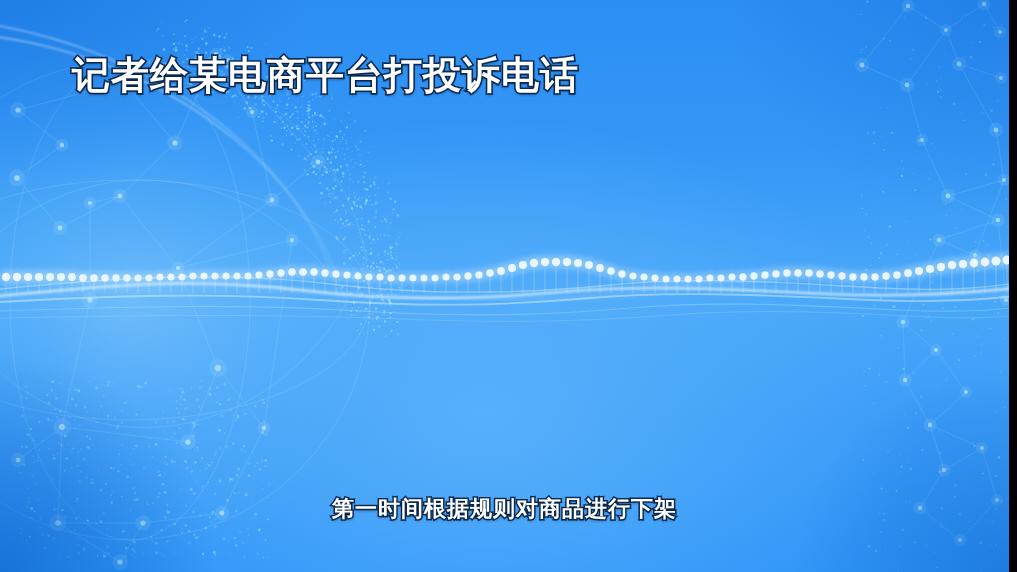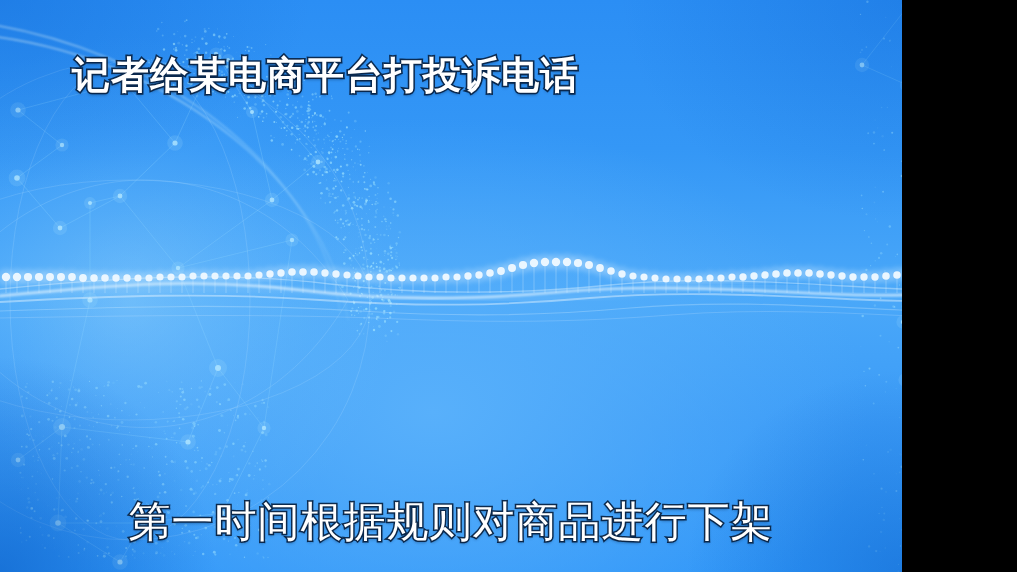--- a/index.html
+++ b/index.html
@@ -7,21 +7,21 @@
     margin: 0;
     padding: 0;
     background: #000;
   }
   body {
     font-family: "Liberation Sans", sans-serif;
   }
 
   #stage {
     position: relative;
-    width: 902px;
+    width: 1009px;
     height: 572px;
     overflow: hidden;
     background: #2b90f5;
   }
 
   
   .bg-base {
     position: absolute;
     inset: 0;
     background:
@@ -58,22 +58,22 @@
     -webkit-text-stroke: 3.2px #0c2c52;
     paint-order: stroke fill;
     text-shadow: 0 2px 3px rgba(4,30,66,0.45);
   }
   .subtitle {
     position: absolute;
     left: 0;
     right: 0;
     top: 494px;
     text-align: center;
-    font-size: 42px;
-    font-weight: normal;
+    font-size: 22px;
+    font-weight: bold;
     letter-spacing: 1px;
     color: #ffffff;
     white-space: nowrap;
     -webkit-text-stroke: 3px #0d2b4e;
     paint-order: stroke fill;
     text-shadow: 0 2px 3px rgba(4,30,66,0.45);
   }
 </style>
 </head>
 <body>

